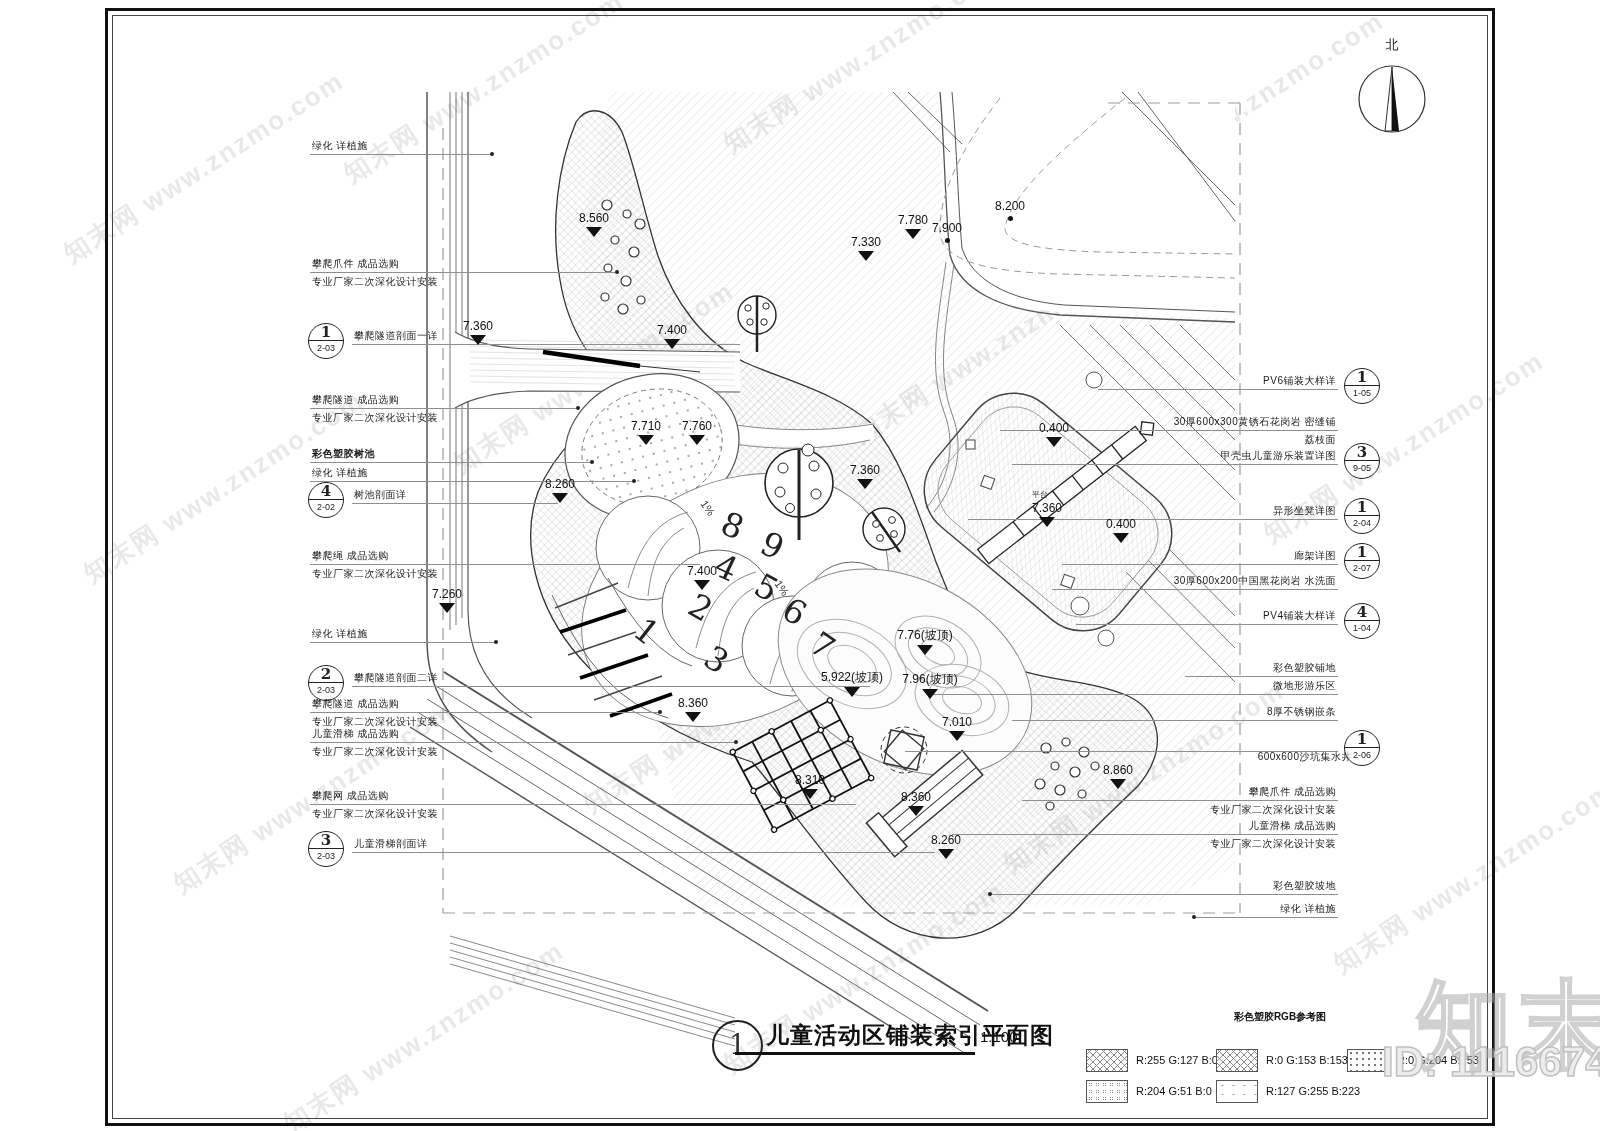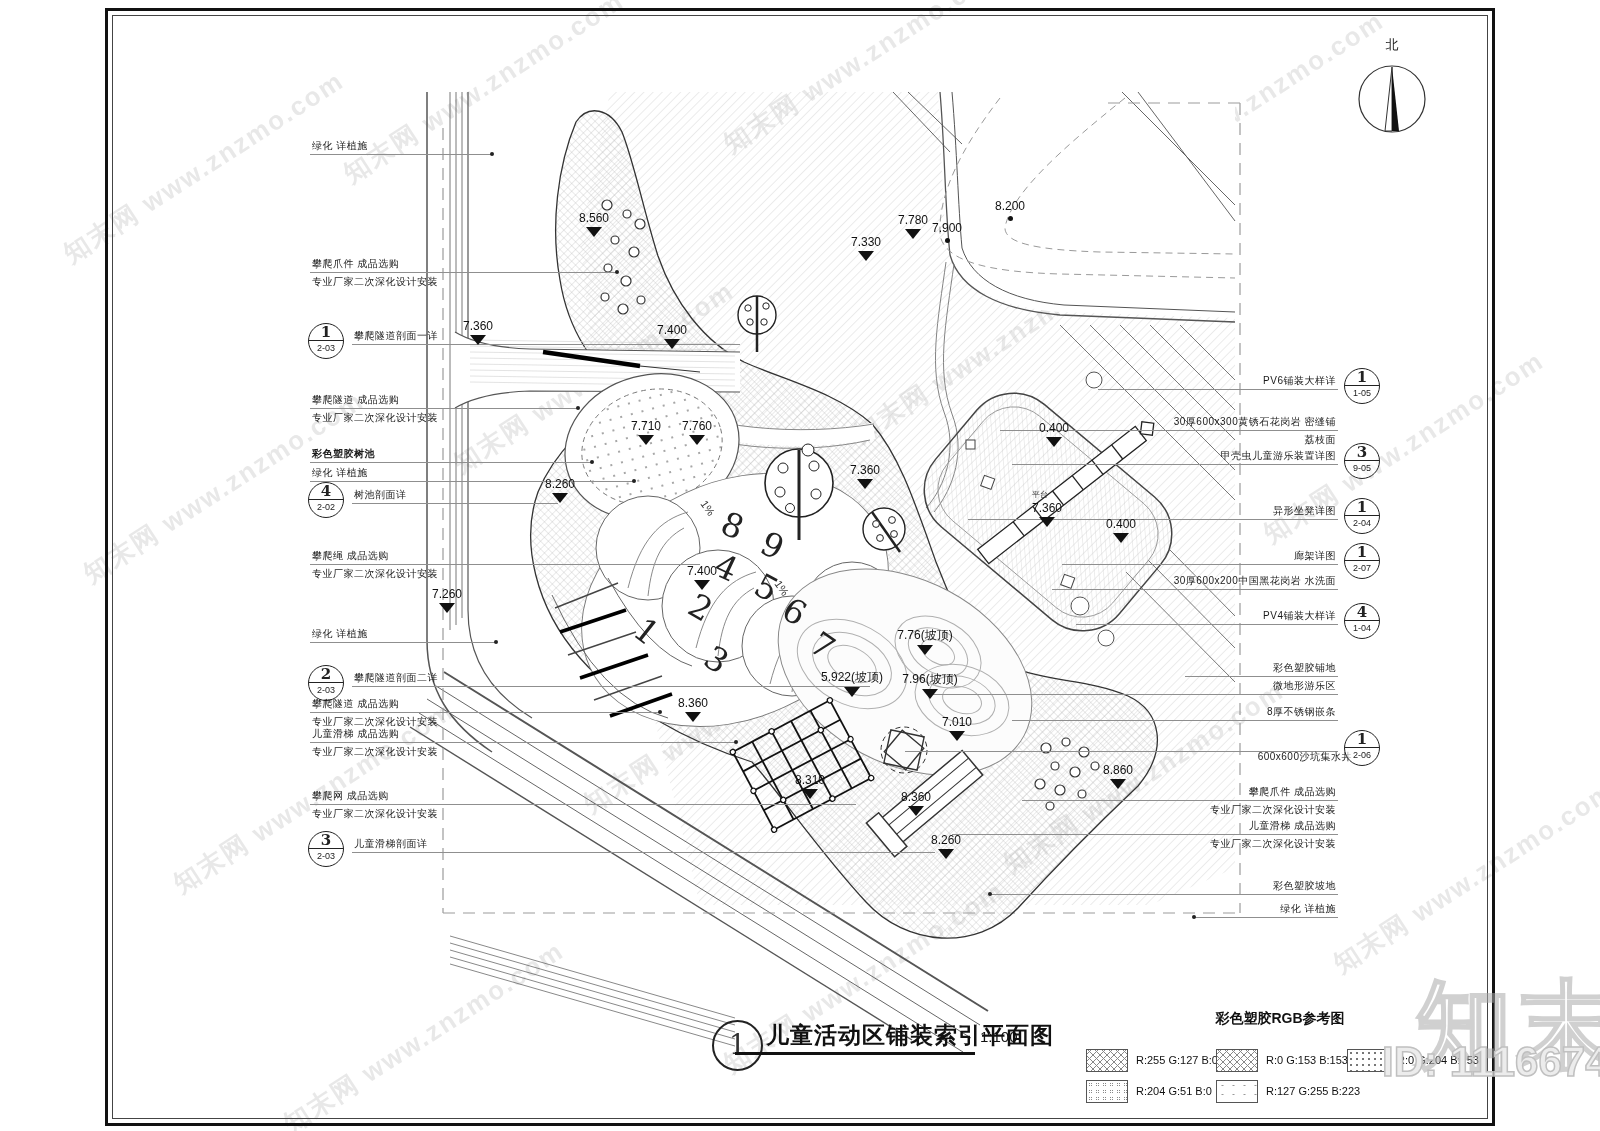--- a/index.html
+++ b/index.html
@@ -31,21 +31,21 @@
   .tinylab{position:absolute;font-size:8px;color:#333;}
   
   .title-circle{position:absolute;left:712px;top:1020px;width:47px;height:47px;border:2px solid #222;
         border-radius:50%;text-align:center;line-height:45px;font-family:"DejaVu Serif",serif;
         font-size:27px;color:#333;}
   .title-text{position:absolute;left:766px;top:1020px;font-size:23px;font-weight:bold;color:#111;letter-spacing:1px;}
   .title-scale{position:absolute;left:980px;top:1028px;font-size:15px;color:#111;}
   .title-line{position:absolute;left:735px;top:1052px;width:240px;height:3px;background:#111;}
   
   .legend-title{position:absolute;left:1200px;top:1010px;width:160px;text-align:center;
-        font-size:14px;font-weight:bold;color:#111;}
+        font-size:10px;font-weight:bold;color:#111;}
   .sw{position:absolute;width:42px;height:23px;border:1px solid #555;background:#fff;box-sizing:border-box;}
   .sw-cross{background-image:repeating-linear-gradient(45deg,#888 0,#888 1px,transparent 1px,transparent 5px),
         repeating-linear-gradient(-45deg,#888 0,#888 1px,transparent 1px,transparent 5px);}
   .sw-dots{background-image:radial-gradient(#777 1px,transparent 1.3px);background-size:6px 6px;}
   .sw-honey{background-image:radial-gradient(circle 2px at 3.5px 3.5px,transparent 1px,#888 1.1px,#888 1.7px,transparent 1.9px);
         background-size:7px 7px;}
   .sw-sparse{background-image:radial-gradient(#999 .9px,transparent 1.1px);background-size:11px 9px;}
   .sw-label{position:absolute;font-size:11px;color:#111;white-space:nowrap;}
   
   .north{position:absolute;left:1352px;top:36px;width:80px;height:110px;}

